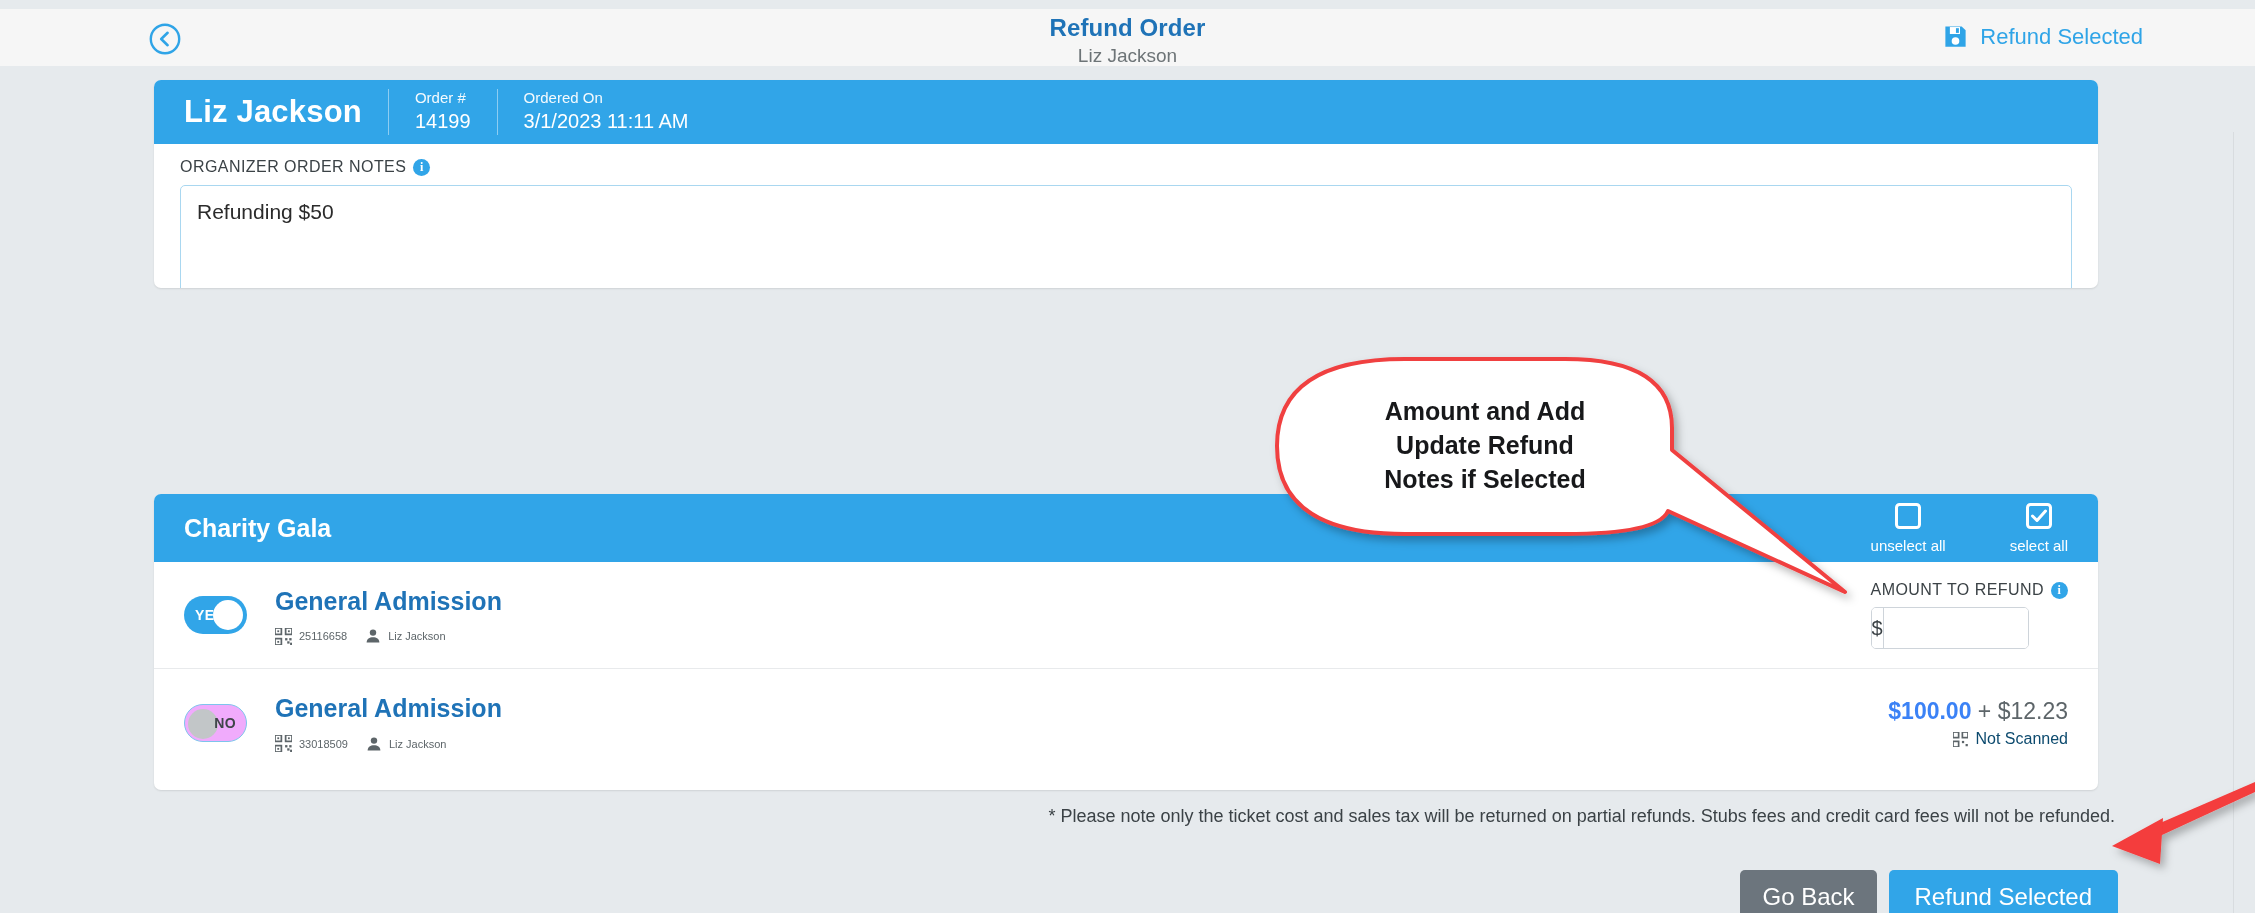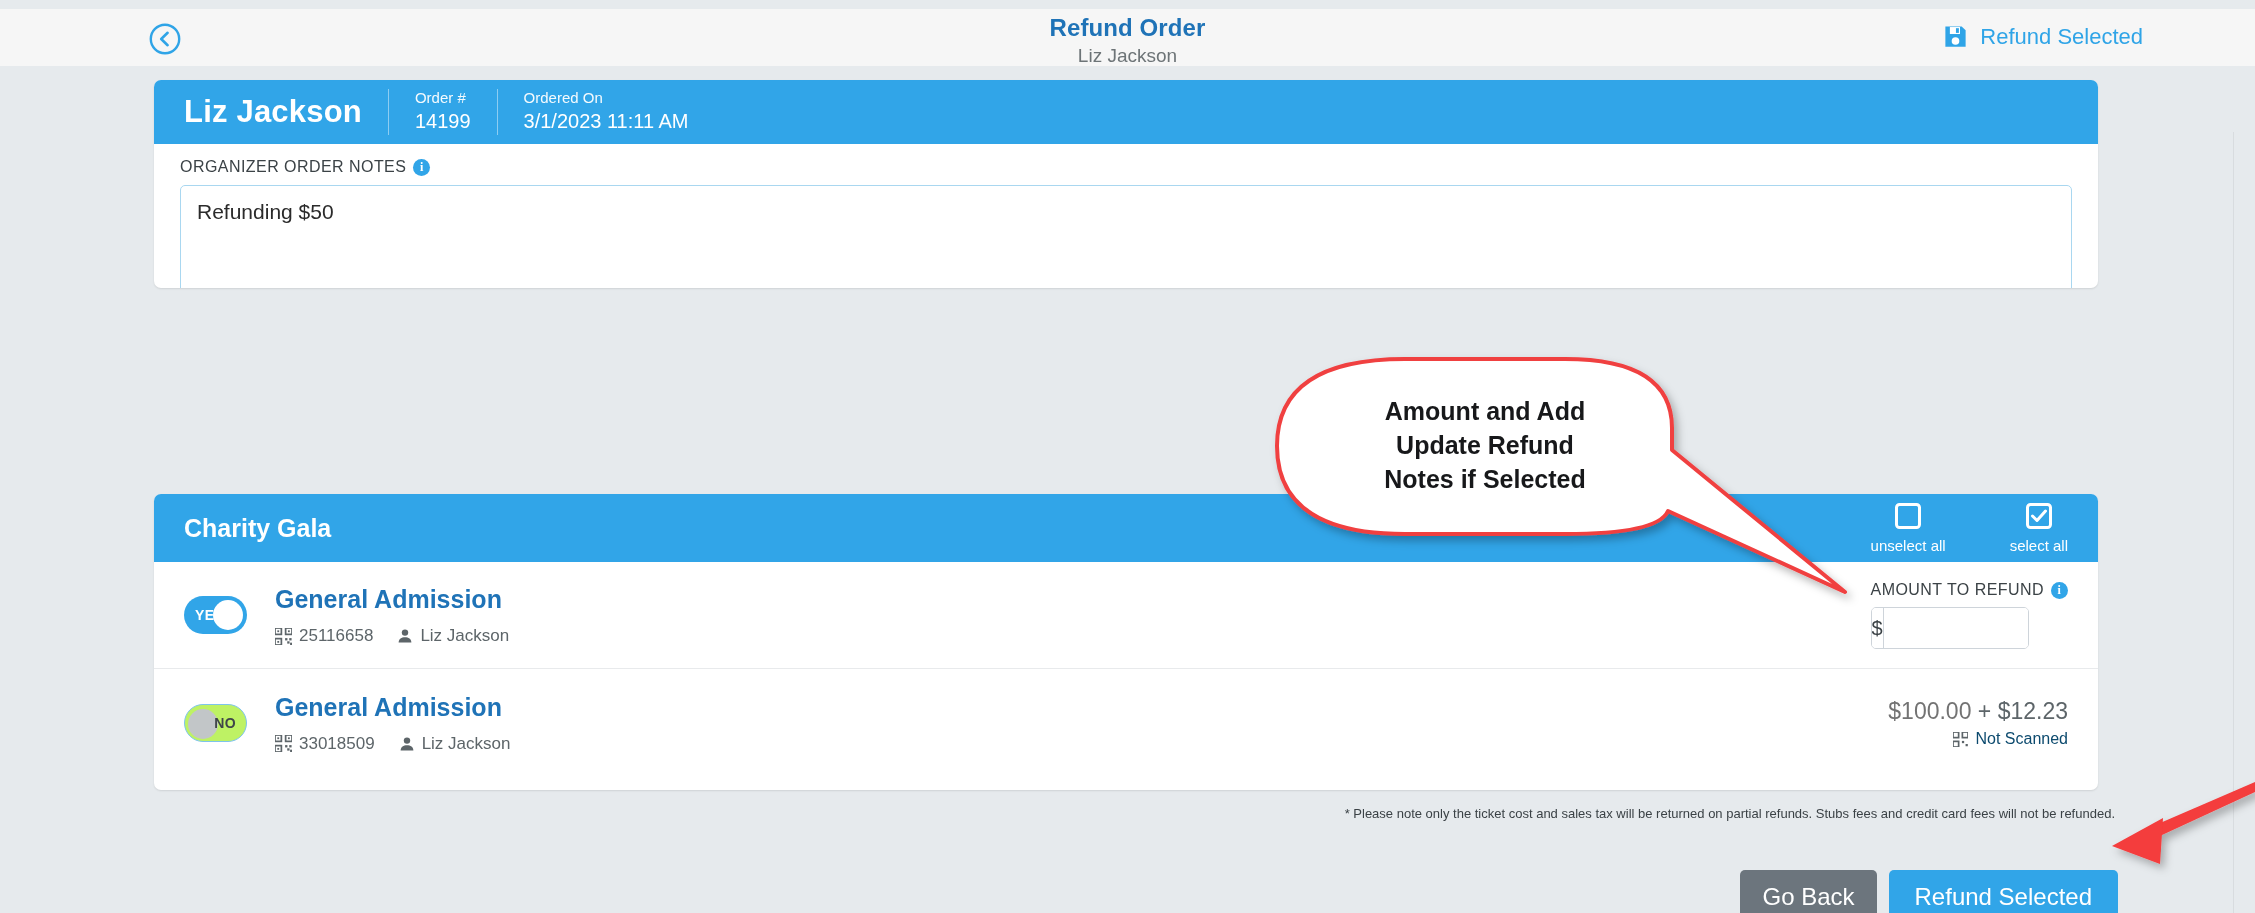--- a/index.html
+++ b/index.html
@@ -106,39 +106,39 @@
     border-bottom: 1px solid #e8eaec;
   }
   .trow:last-child { border-bottom: none; }
   .tleft { display: flex; align-items: center; }
 
   .toggle {
     width: 63px; height: 38px; border-radius: 19px;
     position: relative; cursor: pointer; flex: 0 0 auto;
   }
   .toggle.on { background: #31a5e8; }
-  .toggle.off { background: #bef264; border: 1.5px solid #7ec4ec; }
+  .toggle.off { background: #f0abfc; border: 1.5px solid #7ec4ec; }
   .toggle .knob {
     position: absolute; top: 4px; width: 30px; height: 30px; border-radius: 50%;
   }
   .toggle.on .knob { right: 4px; background: #ffffff; }
   .toggle.off .knob { left: 3px; background: #c2c6c8; }
   .toggle .txt {
     position: absolute; top: 0; height: 100%;
     display: flex; align-items: center;
     font-size: 14px; font-weight: bold; letter-spacing: .4px;
   }
   .toggle.on .txt { left: 11px; color: #ffffff; }
   .toggle.off .txt { right: 10px; color: #3f4549; }
 
   .tinfo { margin-left: 28px; }
   .tname { font-size: 25px; font-weight: bold; color: #1f73b7; line-height: 30px; }
   .tmeta {
-    display: flex; align-items: center; gap: 10px;
-    font-size: 17px; color: #5d6569; margin-top: 12px;
+    display: flex; align-items: center; gap: 4px;
+    font-size: 11px; color: #5d6569; margin-top: 12px;
   }
   .tmeta .grp { display: flex; align-items: center; gap: 7px; }
   .tmeta .grp + .grp { margin-left: 14px; }
 
   .tright { text-align: right; }
   .amt-label {
     font-size: 16px; color: #3b4246; letter-spacing: .45px;
     display: flex; align-items: center; justify-content: flex-end; gap: 7px;
   }
   .amt-input {
@@ -150,31 +150,31 @@
     width: 44px; display: flex; align-items: center; justify-content: center;
     font-size: 20px; color: #3b4246; border-right: 1px solid #ced4da;
     background: #fff;
   }
   .amt-value {
     flex: 1; border: none; outline: none; text-align: right;
     padding-right: 11px; font-size: 21px; color: #2b2b2b;
     font-family: "Liberation Sans", sans-serif;
   }
   .price-line { font-size: 23px; line-height: 28px; }
-  .price-main { color: #737373; font-weight: normal; }
+  .price-main { color: #3b82f6; font-weight: bold; }
   .price-fee { color: #5d6569; }
   .scan-line {
     font-size: 16px; color: #0c4a6e; margin-top: 5px;
     display: flex; align-items: center; justify-content: flex-end; gap: 7px;
   }
 
   
   .footnote {
     position: absolute; right: 140px; top: 740px;
-    font-size: 13px; color: #3b4246; margin-left: 7px;
+    font-size: 18px; color: #3b4246; margin-left: 7px;
   }
   .btnrow { position: absolute; right: 137px; top: 804px; display: flex; gap: 12px; }
   .btn {
     border: none; border-radius: 5px; cursor: pointer;
     font-size: 24px; font-family: "Liberation Sans", sans-serif;
     padding: 0 22px; height: 53px; color: #fff;
   }
   .btn-back { background: #6c757d; }
   .btn-refund { background: #31a5e8; padding: 0 26px; }
 

